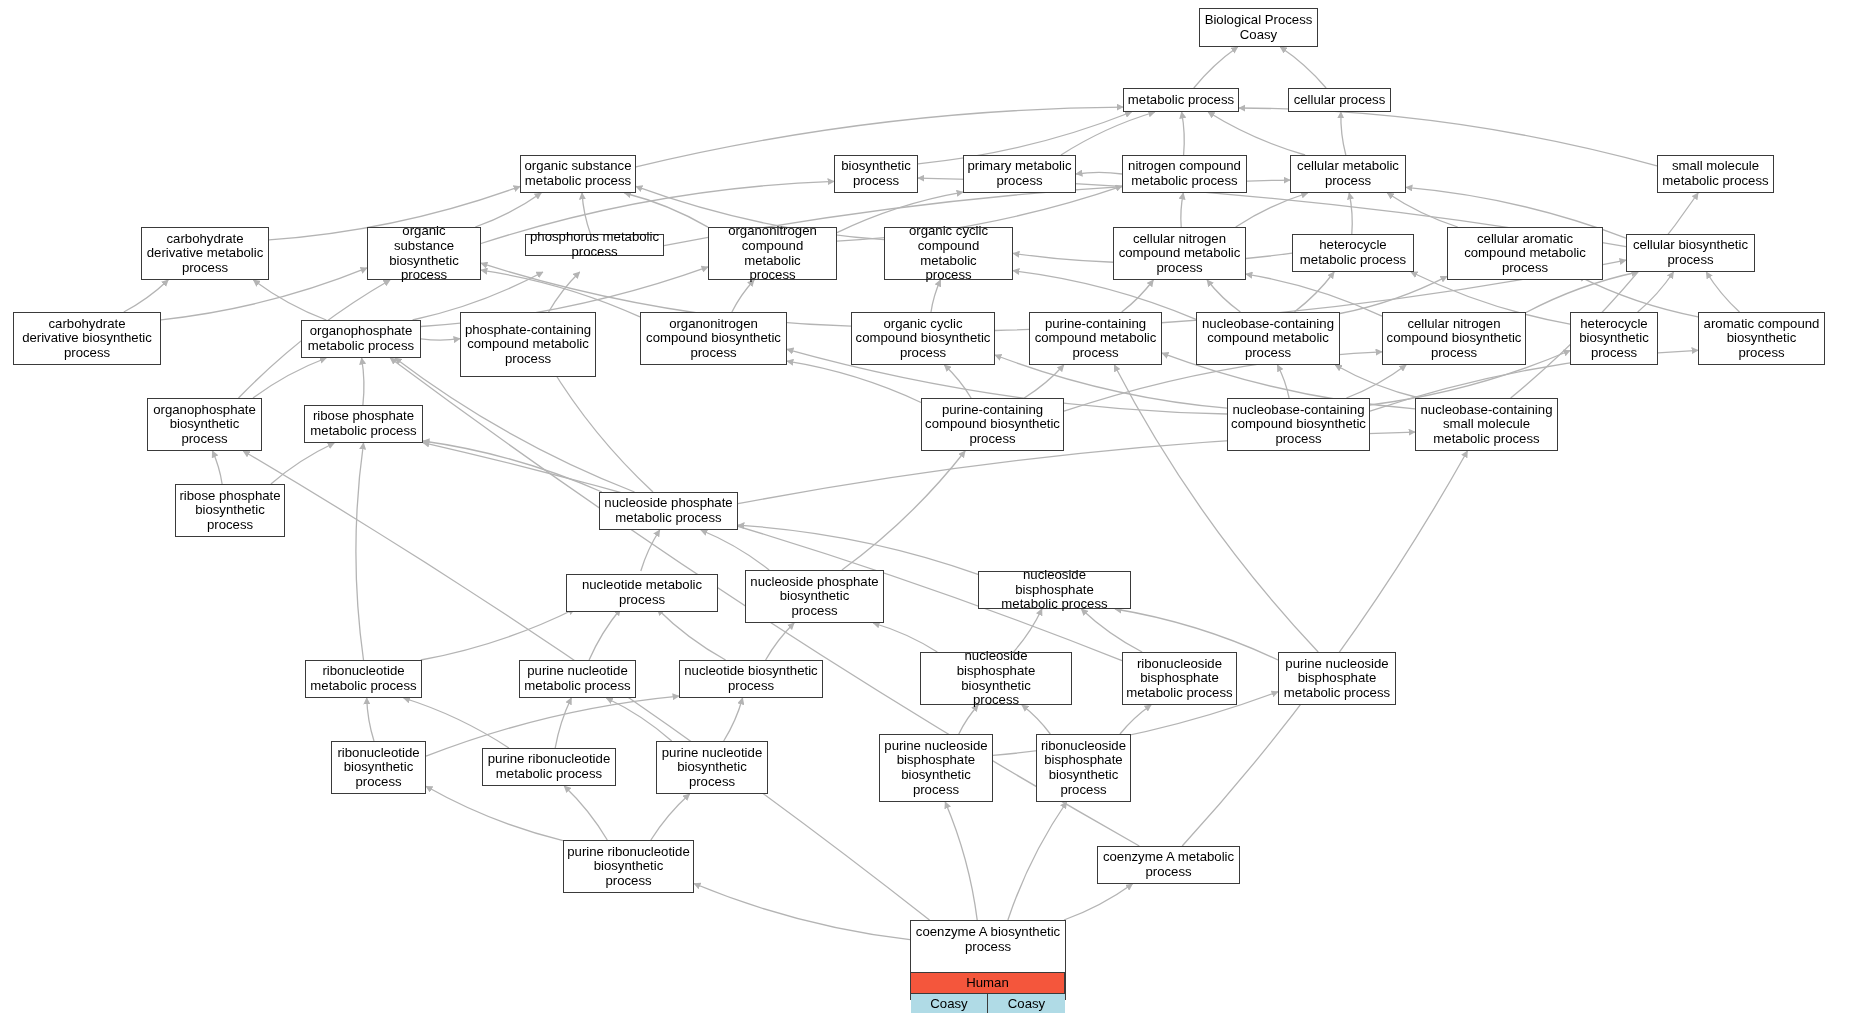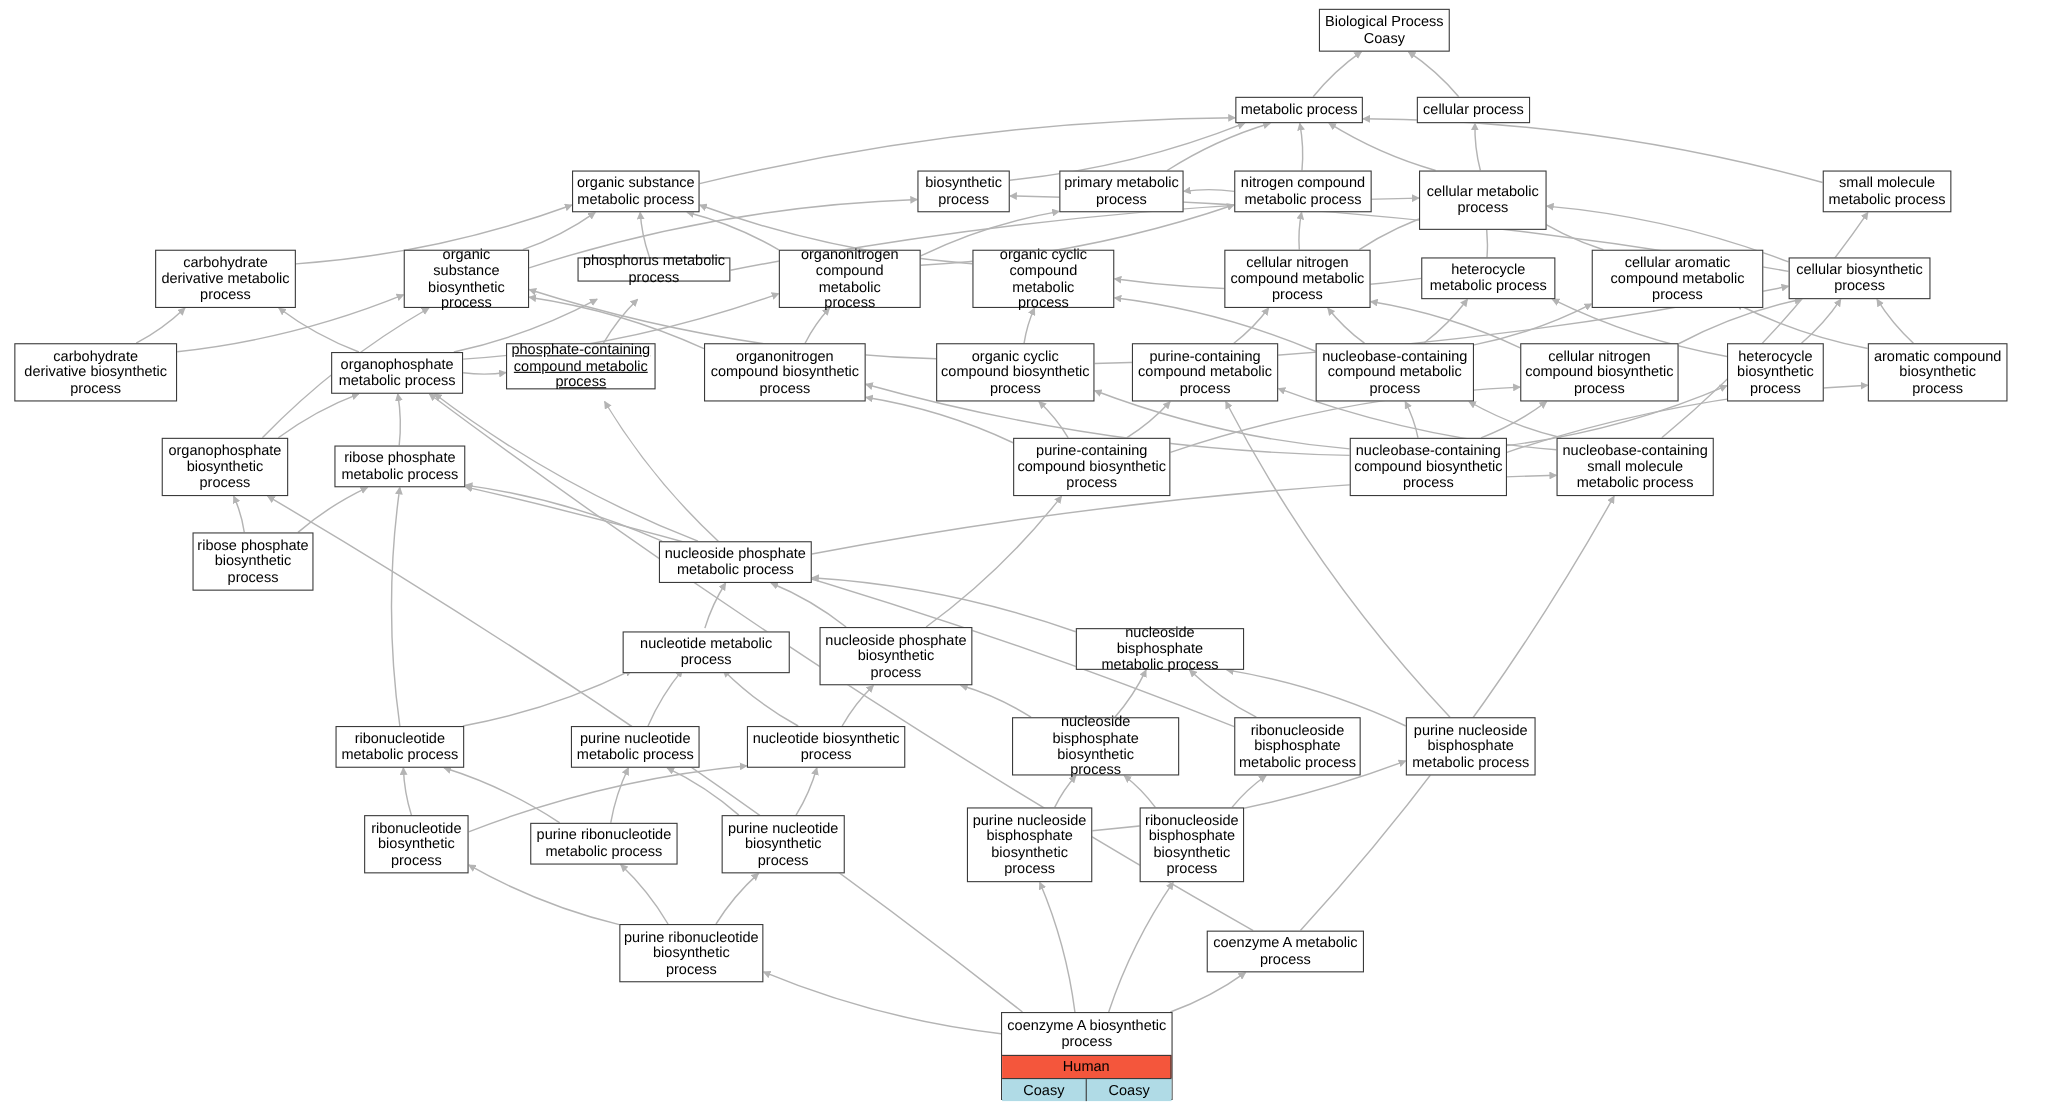--- a/index.html
+++ b/index.html
@@ -46,21 +46,21 @@
     background: #ffffff;
     z-index: 6;
     display: flex;
     flex-direction: column;
   }
   .gene-title {
     flex: 0 0 auto;
     font-size: 13.2px;
     line-height: 14.6px;
     text-align: center;
-    padding: 4px 3px 5px 3px;
+    padding: 4px 3px 18px 3px;
     white-space: pre-line;
     color: #000;
   }
   .gene-row {
     display: flex;
     flex: 0 0 auto;
     border-top: 1.6px solid #3a3a3a;
     height: 20px;
   }
   .gene-cell {
@@ -198,21 +198,21 @@
       <div class="node" style="left: 1123px; top: 88px; width: 116px; height: 24px;">metabolic process</div>
       <div class="node" style="left: 1288px; top: 88px; width: 103px; height: 24px;">cellular process</div>
       <div class="node" style="left: 520px; top: 155px; width: 116px; height: 38px;">organic substance
 metabolic process</div>
       <div class="node" style="left: 834px; top: 155px; width: 84px; height: 38px;">biosynthetic
 process</div>
       <div class="node" style="left: 963px; top: 155px; width: 113px; height: 38px;">primary metabolic
 process</div>
       <div class="node" style="left: 1122px; top: 155px; width: 125px; height: 38px;">nitrogen compound
 metabolic process</div>
-      <div class="node" style="left: 1290px; top: 155px; width: 116px; height: 54px;">cellular metabolic
+      <div class="node" style="left: 1290px; top: 155px; width: 116px; height: 38px;">cellular metabolic
 process</div>
       <div class="node" style="left: 1657px; top: 155px; width: 117px; height: 38px;">small molecule
 metabolic process</div>
       <div class="node" style="left: 141px; top: 227px; width: 128px; height: 53px;">carbohydrate
 derivative metabolic
 process</div>
       <div class="node" style="left: 367px; top: 227px; width: 114px; height: 53px;">organic substance
 biosynthetic
 process</div>
       <div class="node" style="left: 525px; top: 234px; width: 139px; height: 22px;">phosphorus metabolic
@@ -231,21 +231,21 @@
       <div class="node" style="left: 1447px; top: 227px; width: 156px; height: 53px;">cellular aromatic
 compound metabolic
 process</div>
       <div class="node" style="left: 1626px; top: 234px; width: 129px; height: 38px;">cellular biosynthetic
 process</div>
       <div class="node" style="left: 13px; top: 312px; width: 148px; height: 53px;">carbohydrate
 derivative biosynthetic
 process</div>
       <div class="node" style="left: 301px; top: 320px; width: 120px; height: 38px;">organophosphate
 metabolic process</div>
-      <div class="node" style="left: 460px; top: 312px; width: 136px; height: 42px; text-decoration: underline;">phosphate-containing
+      <div class="node" style="left: 460px; top: 312px; width: 136px; height: 65px;">phosphate-containing
 compound metabolic
 process</div>
       <div class="node" style="left: 640px; top: 312px; width: 147px; height: 53px;">organonitrogen
 compound biosynthetic
 process</div>
       <div class="node" style="left: 851px; top: 312px; width: 144px; height: 53px;">organic cyclic
 compound biosynthetic
 process</div>
       <div class="node" style="left: 1029px; top: 312px; width: 133px; height: 53px;">purine-containing
 compound metabolic

